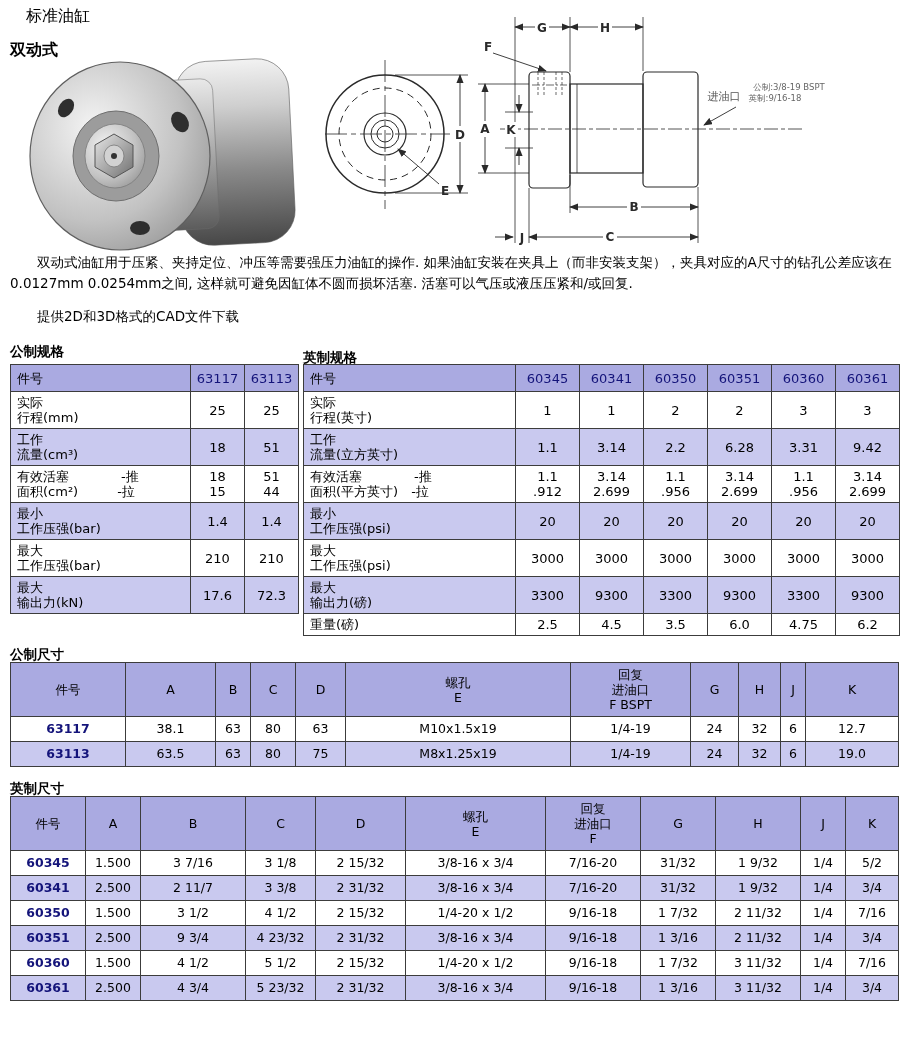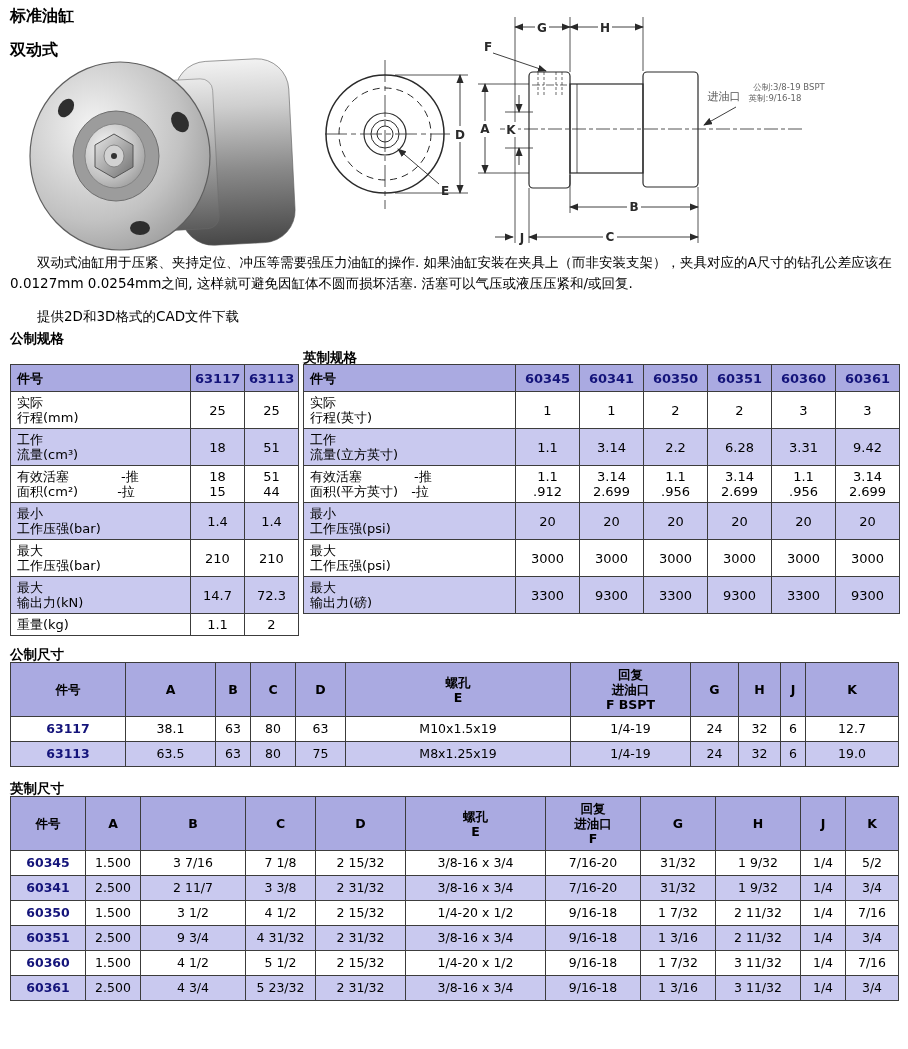--- a/index.html
+++ b/index.html
@@ -4,36 +4,36 @@
 <title>标准油缸</title>
 <style>
   * { margin:0; padding:0; box-sizing:border-box; }
   html,body { background:#fff; }
   body {
     width:908px; height:1049px; position:relative;
     font-family:"DejaVu Sans", "Liberation Sans", sans-serif;
     color:#000; overflow:hidden;
   }
   .abs { position:absolute; }
-  h1.title { left:10px; top:6px;  font-size:16px; font-weight:bold; }
+  h1.title { left:26px; top:6px;  font-size:16px; font-weight:normal; }
   h2.subtitle { left:10px; top:40px; font-size:16px; font-weight:bold; }
   .photo-wrap { left:28px; top:56px; width:278px; height:198px; }
   .drawing-wrap { left:300px; top:3px; width:548px; height:248px; }
   p.para { left:10px; top:252px; width:890px; font-size:13.5px; line-height:21px; text-indent:2em; }
   p.cad  { left:10px; top:308px; width:600px; font-size:13.5px; text-indent:2em; }
 
   h3.sec { font-size:13.5px; font-weight:bold; }
-  .h-mspec { left:10px;  top:330px;text-align:right; }
+  .h-mspec { left:10px;  top:343px;text-align:right; }
   .h-ispec { left:303px; top:349px; }
   .h-mdims { left:10px;  top:646px;text-align:center; }
   .h-idims { left:10px;  top:780px; }
 
   table { border-collapse:collapse; table-layout:fixed; background:#fff; }
   th,td { border:1px solid #3c3c3c; white-space:pre-wrap; overflow:hidden; vertical-align:middle; }
-  th { background:#aaaae1; font-weight:bold;margin-left:28px; }
+  th { background:#aaaae1; font-weight:normal;margin-left:28px; }
 
   .t-mspec { left:10px;  top:364px; width:288px; }
   .t-ispec { left:303px; top:364px; width:596px; }
   .t-mdims { left:10px;  top:662px; width:888px; }
   .t-idims { left:10px;  top:796px; width:888px; }
 
   .spec-table th, .spec-table td { font-size:13px; padding:3px 4px; line-height:15px; text-align:center; }
   .spec-table th { height:27px; }
   .spec-table th:first-child, .spec-table td:first-child { text-align:left; padding-left:6px; }
   .spec-table th:not(:first-child) { color:#14147a; }
@@ -244,27 +244,22 @@
       </tr>
       <tr>
         <td>最大
 工作压强(bar)</td>
         <td>210</td>
         <td>210</td>
       </tr>
       <tr>
         <td>最大
 输出力(kN)</td>
-        <td>14.7</td>
+        <td>17.6</td>
         <td>72.3</td>
-      </tr>
-      <tr>
-        <td>重量(kg)</td>
-        <td>1.1</td>
-        <td>2</td>
       </tr>
     </tbody>
   </table>
 
 <table class="abs spec-table t-ispec">
   <colgroup>
       <col style="width:212px">
       <col style="width:64px">
       <col style="width:64px">
       <col style="width:64px">
@@ -342,20 +337,29 @@
       </tr>
       <tr>
         <td>最大
 输出力(磅)</td>
         <td>3300</td>
         <td>9300</td>
         <td>3300</td>
         <td>9300</td>
         <td>3300</td>
         <td>9300</td>
+      </tr>
+      <tr>
+        <td>重量(磅)</td>
+        <td>2.5</td>
+        <td>4.5</td>
+        <td>3.5</td>
+        <td>6.0</td>
+        <td>4.75</td>
+        <td>6.2</td>
       </tr>
     </tbody>
   </table>
 
 <h3 class="abs sec h-mdims">公制尺寸</h3>
 <table class="abs dims-table t-mdims">
   <colgroup>
       <col style="width:115px">
       <col style="width:90px">
       <col style="width:35px">
@@ -447,21 +451,21 @@
         <th>H</th>
         <th>J</th>
         <th>K</th>
       </tr>
     </thead>
     <tbody>
       <tr>
         <td>60345</td>
         <td>1.500</td>
         <td>3 7/16</td>
-        <td>7 1/8</td>
+        <td>3 1/8</td>
         <td>2 15/32</td>
         <td>3/8-16 x 3/4</td>
         <td>7/16-20</td>
         <td>31/32</td>
         <td>1 9/32</td>
         <td>1/4</td>
         <td>5/2</td>
       </tr>
       <tr>
         <td>60341</td>
@@ -486,21 +490,21 @@
         <td>9/16-18</td>
         <td>1 7/32</td>
         <td>2 11/32</td>
         <td>1/4</td>
         <td>7/16</td>
       </tr>
       <tr>
         <td>60351</td>
         <td>2.500</td>
         <td>9 3/4</td>
-        <td>4 31/32</td>
+        <td>4 23/32</td>
         <td>2 31/32</td>
         <td>3/8-16 x 3/4</td>
         <td>9/16-18</td>
         <td>1 3/16</td>
         <td>2 11/32</td>
         <td>1/4</td>
         <td>3/4</td>
       </tr>
       <tr>
         <td>60360</td>

